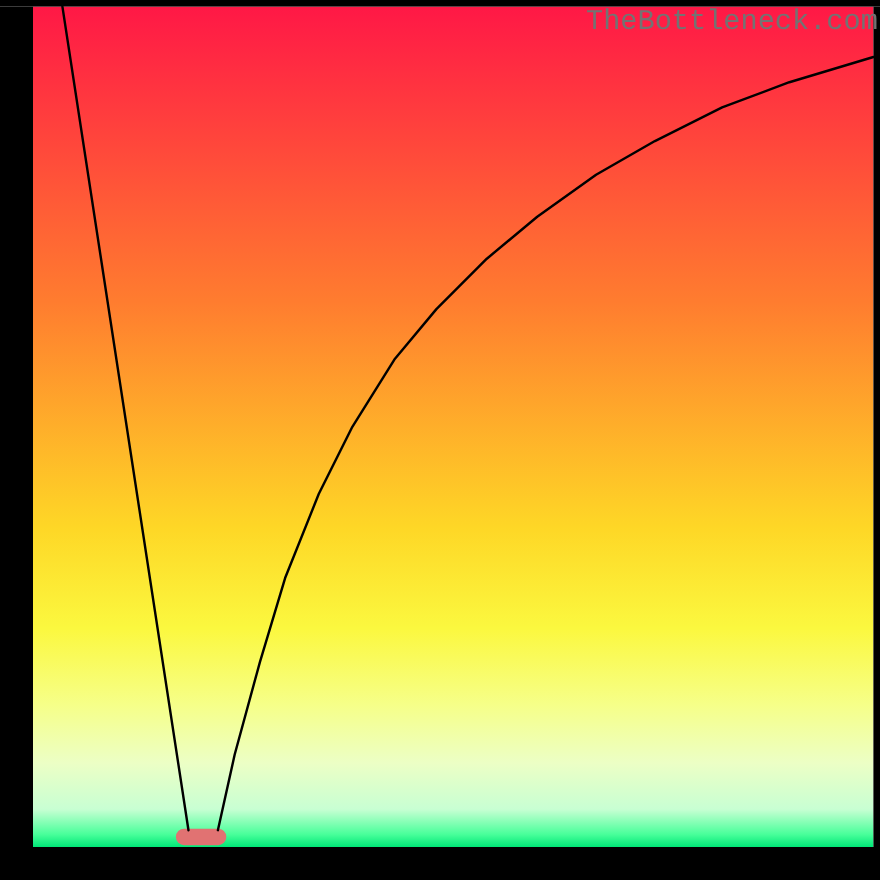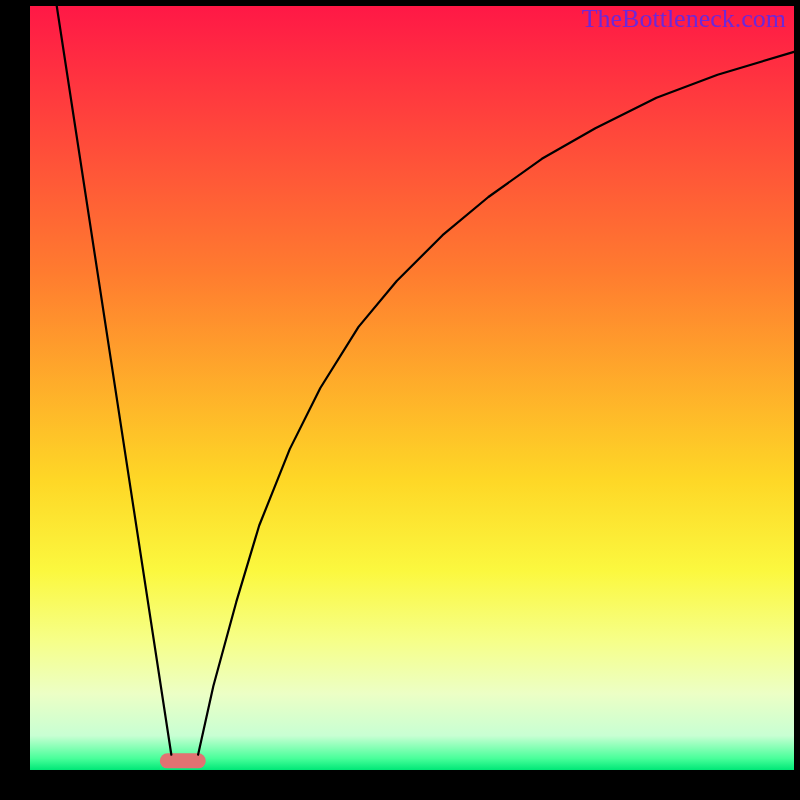--- a/index.html
+++ b/index.html
@@ -11,24 +11,24 @@
     overflow: hidden;
   }
   .chart-container {
     position: relative;
     width: 800px;
     height: 800px;
   }
   .watermark {
     position: absolute;
     top: 4px;
-    right: 14px;
-    font-family: Liberation Serif, serif;
+    right: 2px;
+    font-family: Liberation Mono, monospace;
     font-size: 26px;
-    color: #6d28d9;
+    color: #737373;
     font-weight: 500;
     z-index: 10;
   }
   svg {
     display: block;
   }
 </style>
 </head>
 <body>
 

